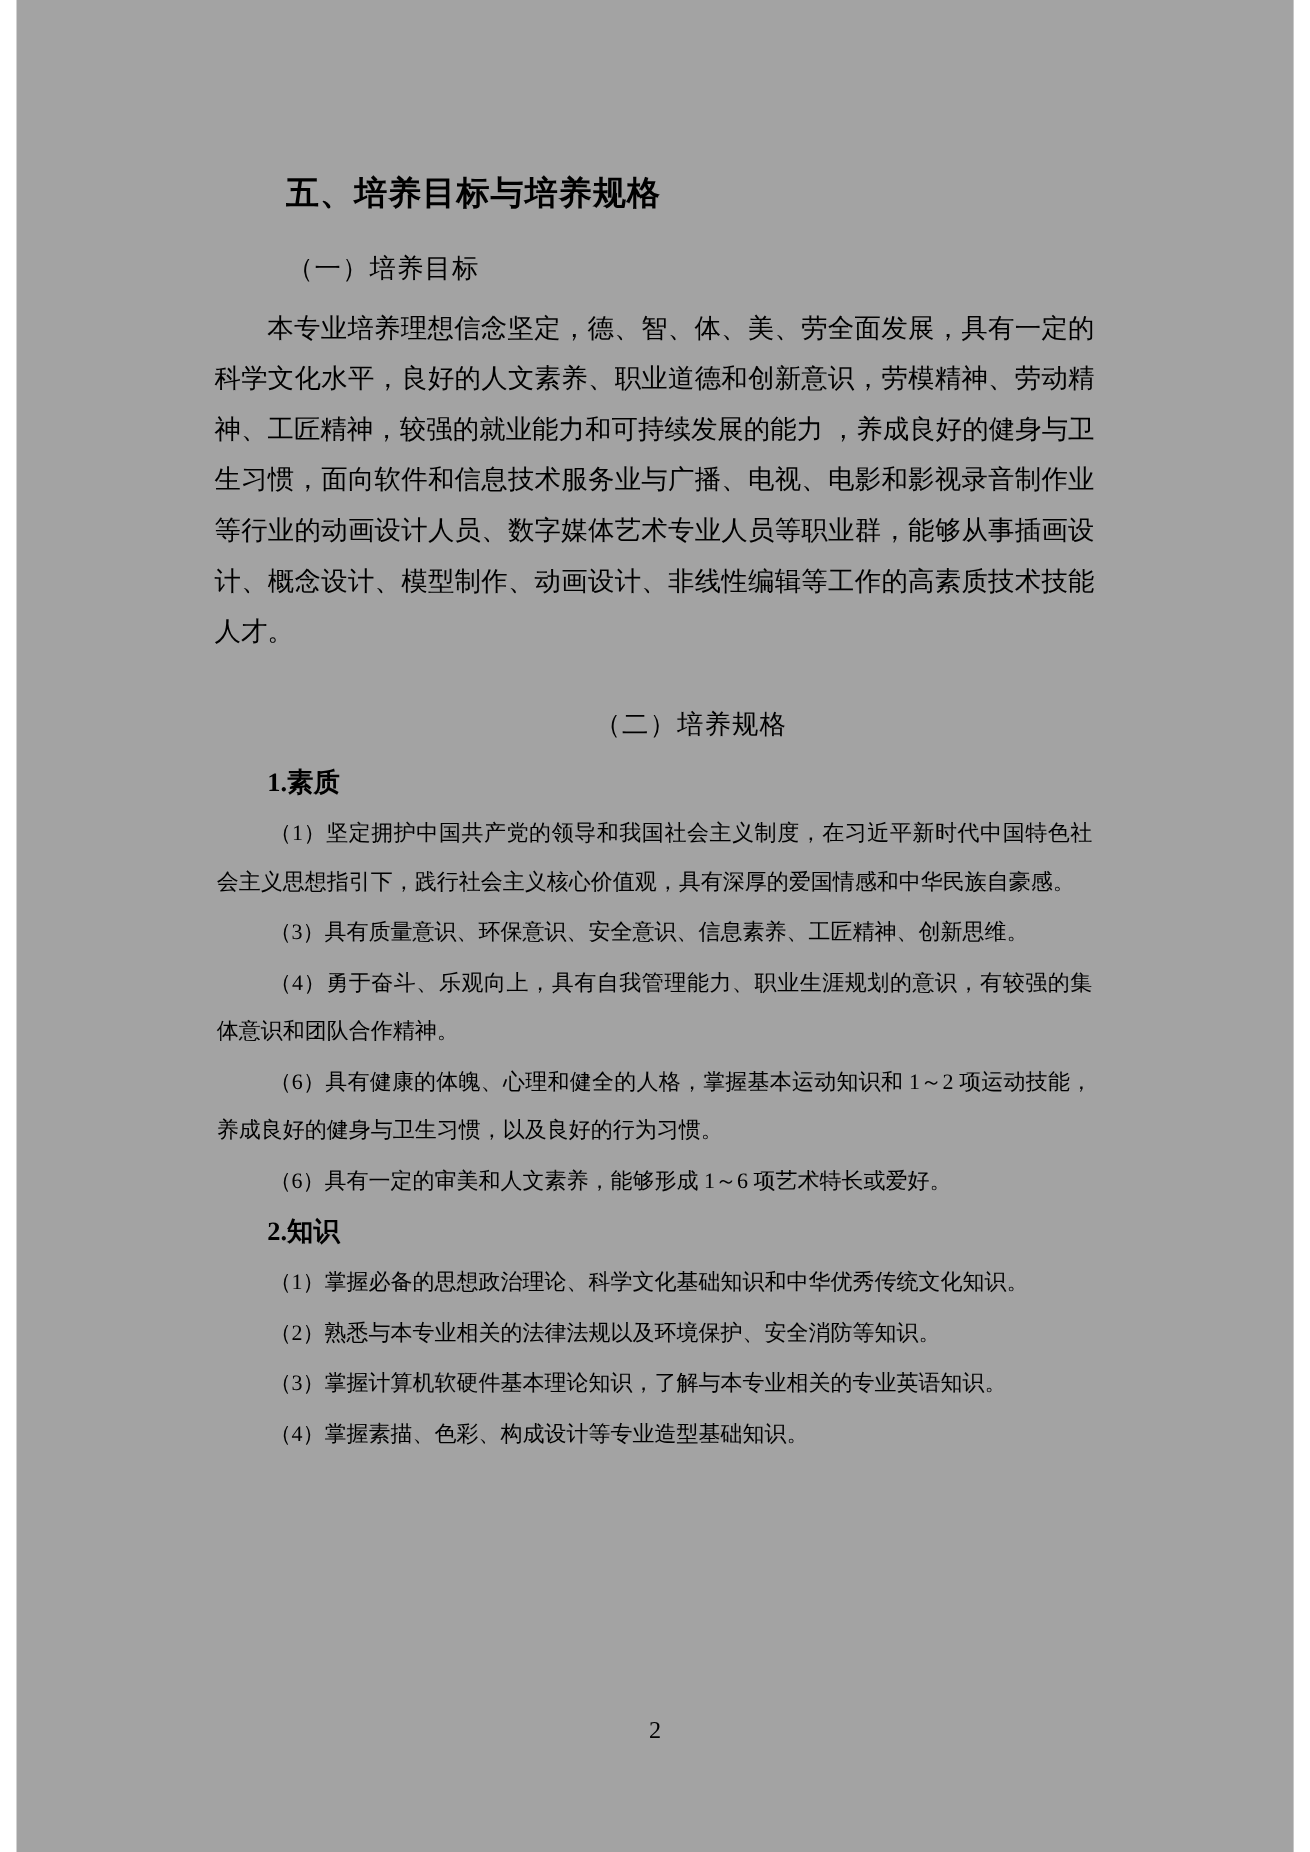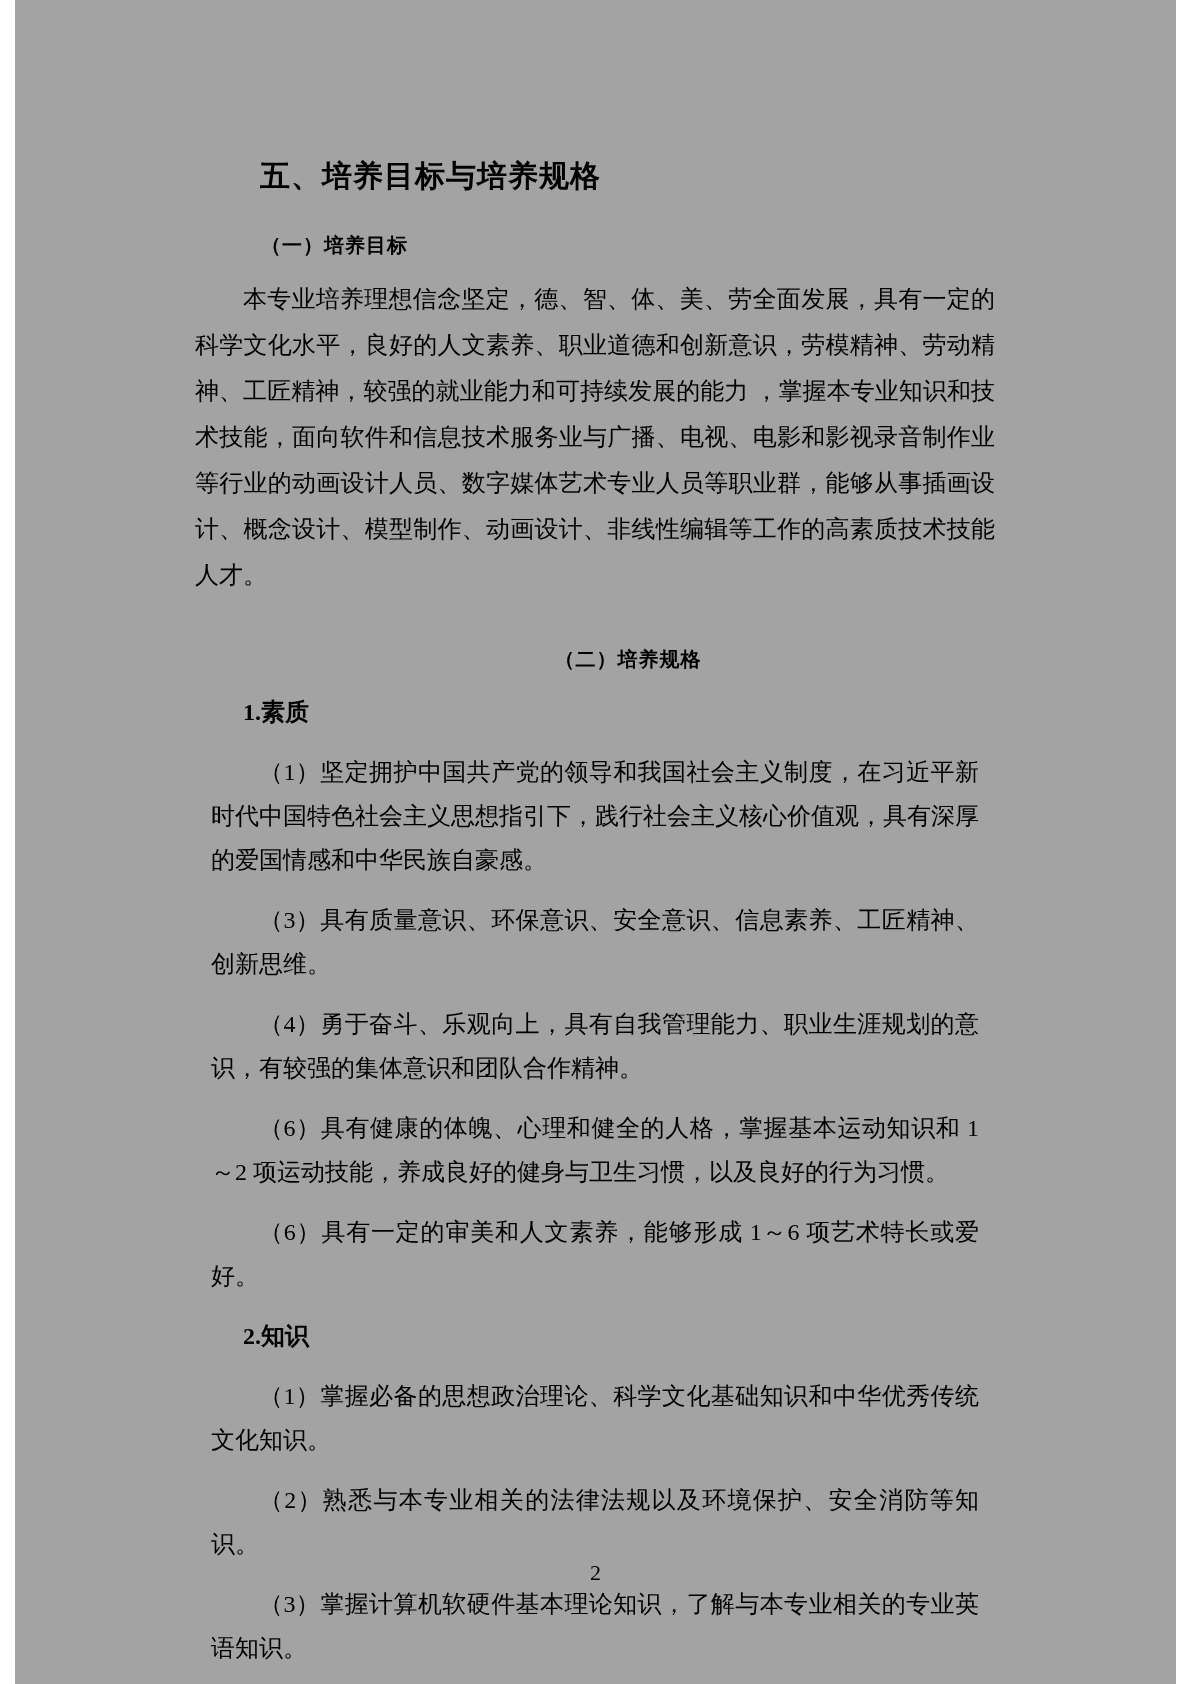--- a/index.html
+++ b/index.html
@@ -25,22 +25,22 @@
     font-family: "Liberation Sans", sans-serif;
     font-weight: bold;
     font-size: 30px;
     line-height: 36px;
     text-indent: 65px;
     letter-spacing: 1px;
   }
   .h2 {
     margin: 34px 0 0 0;
     font-family: "Liberation Sans", sans-serif;
-    font-weight: bold;
-    font-size: 20px;
+    font-weight: normal;
+    font-size: 24px;
     line-height: 34px;
     text-indent: 66px;
     letter-spacing: 1px;
   }
   .h2.spec {
     margin-top: 44px;
     text-align: center;
   }
   .para {
     margin: 14px 0 0 0;
@@ -54,22 +54,22 @@
     margin: 14px 0 0 0;
     font-size: 24px;
     line-height: 44px;
     font-weight: bold;
     text-indent: 48px;
   }
   .subhead.inflow {
     margin-top: 0;
   }
   .item {
-    margin: 16px;
-    font-size: 24px;
+    margin: 2px;
+    font-size: 20px;
     line-height: 44px;
     text-align: justify;
     text-justify: inter-ideograph;
     text-indent: 48px;
   }
   .page-number {
     position: absolute;
     left: 0;
     right: 0;
     bottom: 98px;
@@ -81,21 +81,21 @@
 </head>
 <body>
 
 <div class="page">
   <div class="content">
 
     <h1 class="h1">五、培养目标与培养规格</h1>
 
     <h2 class="h2">（一）培养目标</h2>
 
-    <p class="para">本专业培养理想信念坚定，德、智、体、美、劳全面发展，具有一定的科学文化水平，良好的人文素养、职业道德和创新意识，劳模精神、劳动精神、工匠精神，较强的就业能力和可持续发展的能力 ，掌握本专业知识和技术技能，面向软件和信息技术服务业与广播、电视、电影和影视录音制作业等行业的动画设计人员、数字媒体艺术专业人员等职业群，能够从事插画设计、概念设计、模型制作、动画设计、非线性编辑等工作的高素质技术技能人才。</p>
+    <p class="para">本专业培养理想信念坚定，德、智、体、美、劳全面发展，具有一定的科学文化水平，良好的人文素养、职业道德和创新意识，劳模精神、劳动精神、工匠精神，较强的就业能力和可持续发展的能力 ，养成良好的健身与卫生习惯，面向软件和信息技术服务业与广播、电视、电影和影视录音制作业等行业的动画设计人员、数字媒体艺术专业人员等职业群，能够从事插画设计、概念设计、模型制作、动画设计、非线性编辑等工作的高素质技术技能人才。</p>
 
     <h2 class="h2 spec">（二）培养规格</h2>
 
     <p class="subhead">1.素质</p>
 
     <p class="item">（1）坚定拥护中国共产党的领导和我国社会主义制度，在习近平新时代中国特色社会主义思想指引下，践行社会主义核心价值观，具有深厚的爱国情感和中华民族自豪感。</p>
     <p class="item">（3）具有质量意识、环保意识、安全意识、信息素养、工匠精神、创新思维。</p>
     <p class="item">（4）勇于奋斗、乐观向上，具有自我管理能力、职业生涯规划的意识，有较强的集体意识和团队合作精神。</p>
     <p class="item">（6）具有健康的体魄、心理和健全的人格，掌握基本运动知识和 1～2 项运动技能，养成良好的健身与卫生习惯，以及良好的行为习惯。</p>
     <p class="item">（6）具有一定的审美和人文素养，能够形成 1～6 项艺术特长或爱好。</p>

